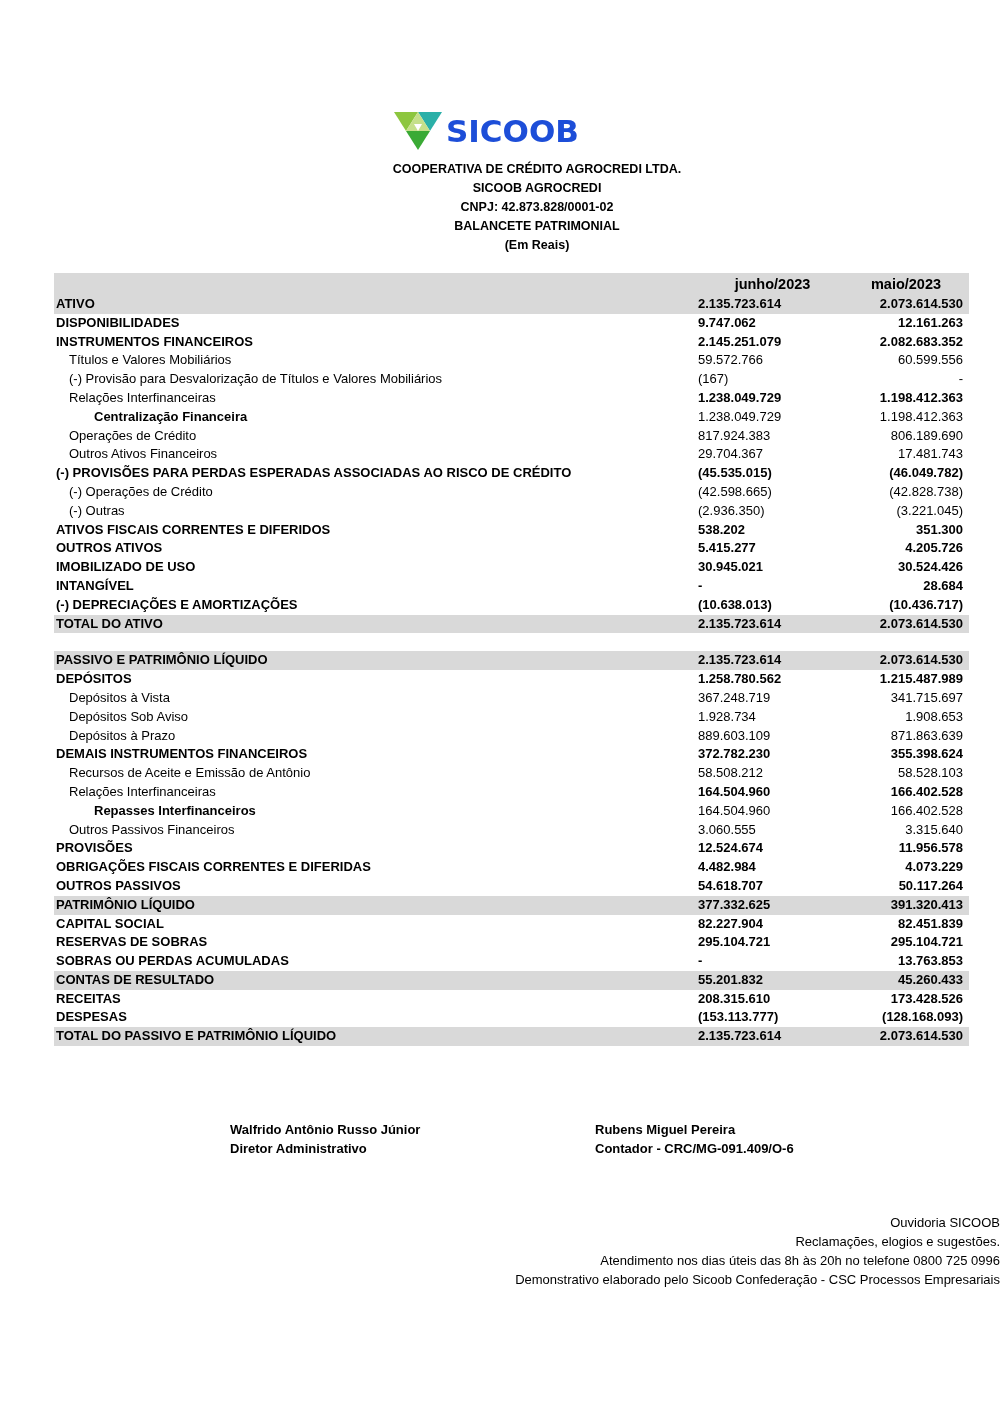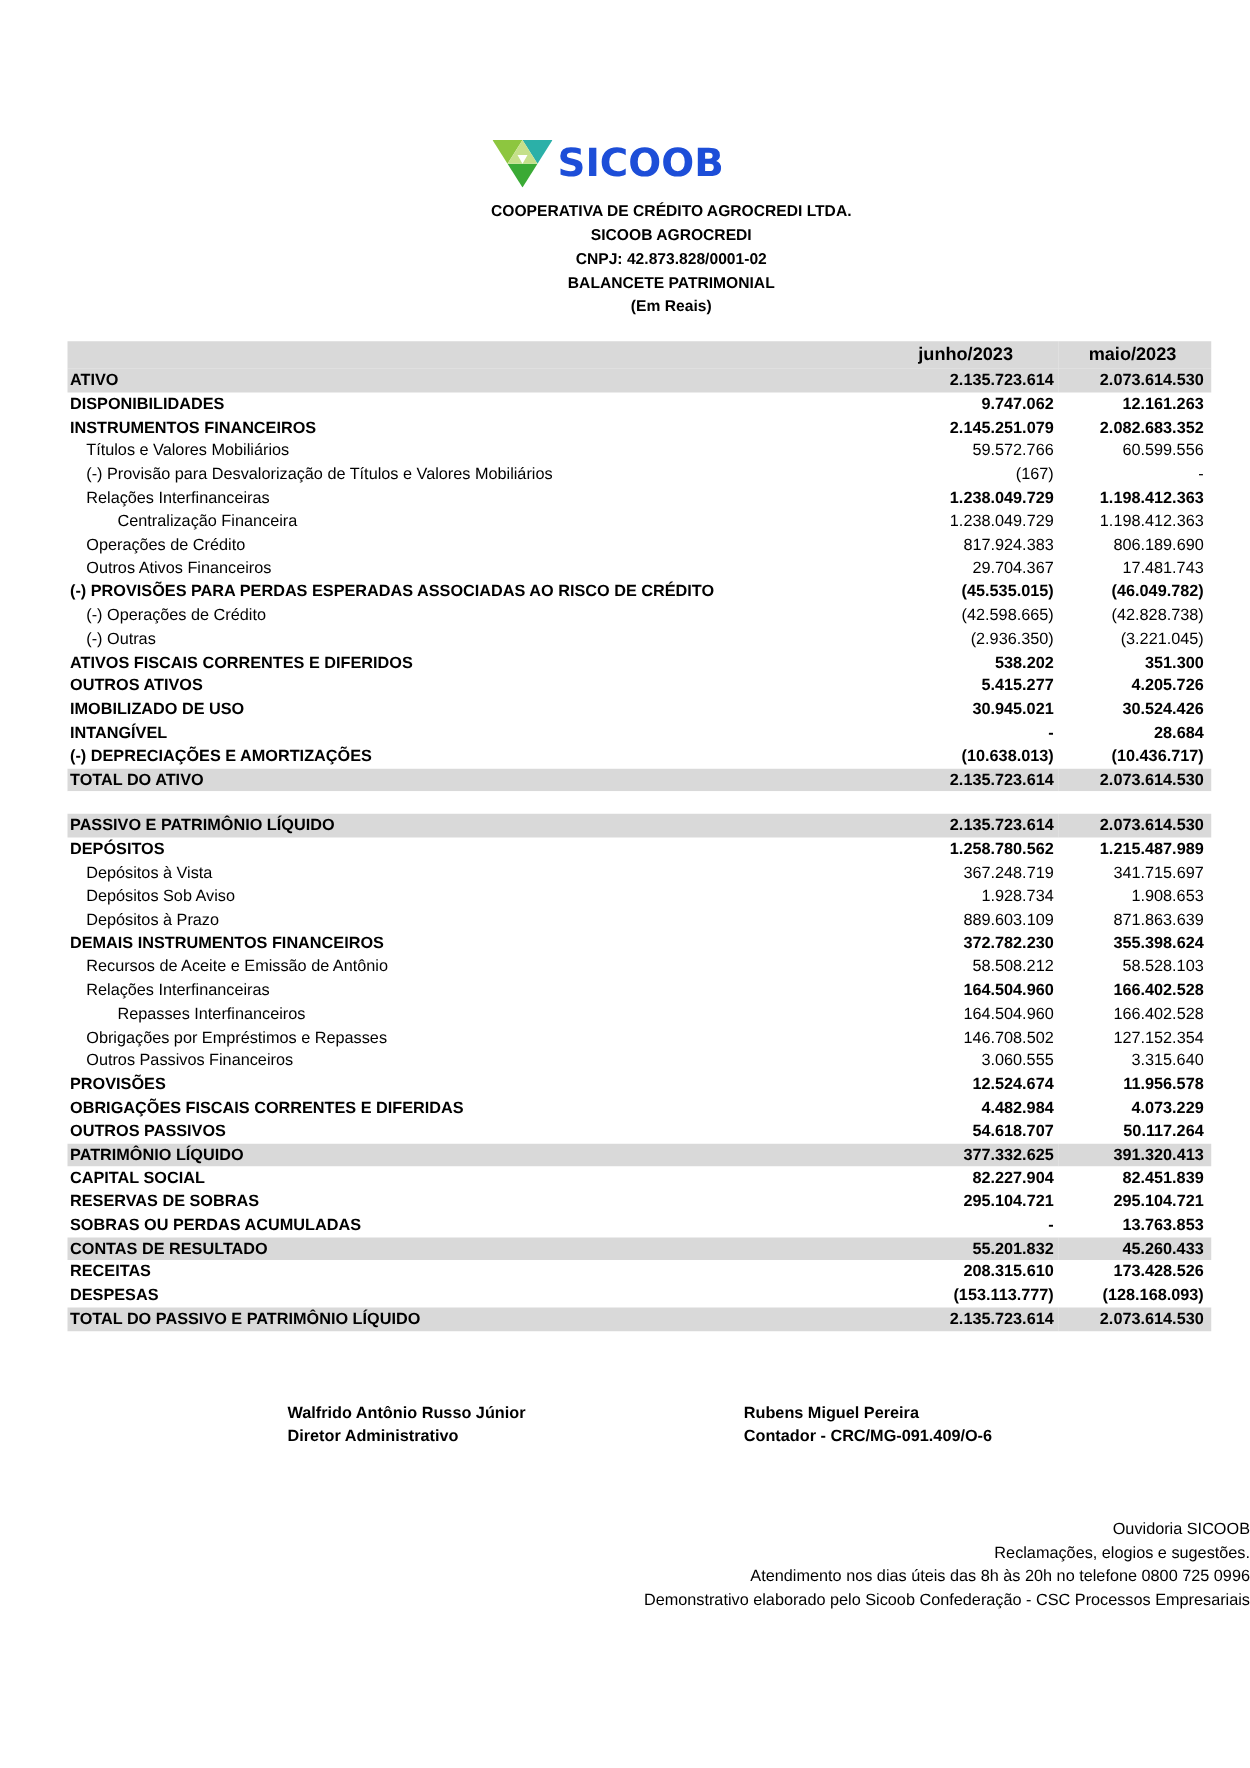--- a/index.html
+++ b/index.html
@@ -5,30 +5,30 @@
   html, body { margin:0; padding:0; background:#ffffff; }
   body { width:1000px; height:1414px; position:relative; font-family:"Liberation Sans", sans-serif; color:#000; overflow:hidden; }
   .logo { position:absolute; left:394px; top:110px; width:192px; height:42px; display:flex; align-items:center; }
   .logo svg { display:block; }
   .logo-text { font-family:"DejaVu Sans", sans-serif; font-weight:bold; font-size:31px; color:#1d4ed8; letter-spacing:0px; margin-left:4px; line-height:1; }
   .header { position:absolute; left:0; top:160px; width:1000px; text-align:center; font-weight:bold; font-size:12.5px; line-height:19px;padding-left:26px; }
   .header div { margin-left:22px; }
   table.bal { position:absolute; left:54px; top:273px; width:915px; border-collapse:collapse; font-size:13px; }
   table.bal td { padding:0 2px; height:18.8px; line-height:18.8px; white-space:nowrap; }
   table.bal td.lbl { width:600px; }
-  table.bal td.v1 { width:145px; text-align:right; padding-right:4px; }
+  table.bal td.v1 { width:145px; padding-right:4px; }
   table.bal td.v2 { text-align:right; padding-right:6px; }
   tr.shade td { background:#d9d9d9; }
   tr.bold td { font-weight:bold; }
   tr.colhead td { height:22px; font-size:14.5px; font-weight:bold; line-height:22px;margin-top:24px; }
   tr.colhead td.v1 { text-align:center; padding-right:0; }
   tr.colhead td.v2 { text-align:center; }
   tr.spacer td { height:18px; background:#fff; }
   .ind1 { padding-left:15px !important; }
-  .ind2 { padding-left:40px !important; }
+  .ind2 { padding-left:40px !important;font-weight:bold; }
   .sig { position:absolute; top:1120px; font-weight:bold; font-size:13px; line-height:19px; }
   .footer { position:absolute; left:0; top:1213px; width:1000px; text-align:right; font-size:13px; line-height:19px; }
   .footer div { margin-left:22px; }
 </style>
 </head>
 <body>
 
 <div class="logo">
   <svg width="48" height="38" viewBox="0 0 48 38">
     <polygon points="0,0 24,0 12,19" fill="#8dc63f"></polygon>
@@ -187,25 +187,20 @@
         <td class="lbl ind1">Relações Interfinanceiras</td>
         <td class="v1" style="font-weight: bold;">164.504.960</td>
         <td class="v2" style="font-weight: bold;">166.402.528</td>
       </tr>
       <tr>
         <td class="lbl ind2">Repasses Interfinanceiros</td>
         <td class="v1">164.504.960</td>
         <td class="v2">166.402.528</td>
       </tr>
       <tr>
-        <td class="lbl ind1">Obrigações por Empréstimos e Repasses</td>
-        <td class="v1">146.708.502</td>
-        <td class="v2">127.152.354</td>
-      </tr>
-      <tr>
         <td class="lbl ind1">Outros Passivos Financeiros</td>
         <td class="v1">3.060.555</td>
         <td class="v2">3.315.640</td>
       </tr>
       <tr class="bold">
         <td class="lbl">PROVISÕES</td>
         <td class="v1">12.524.674</td>
         <td class="v2">11.956.578</td>
       </tr>
       <tr class="bold">

